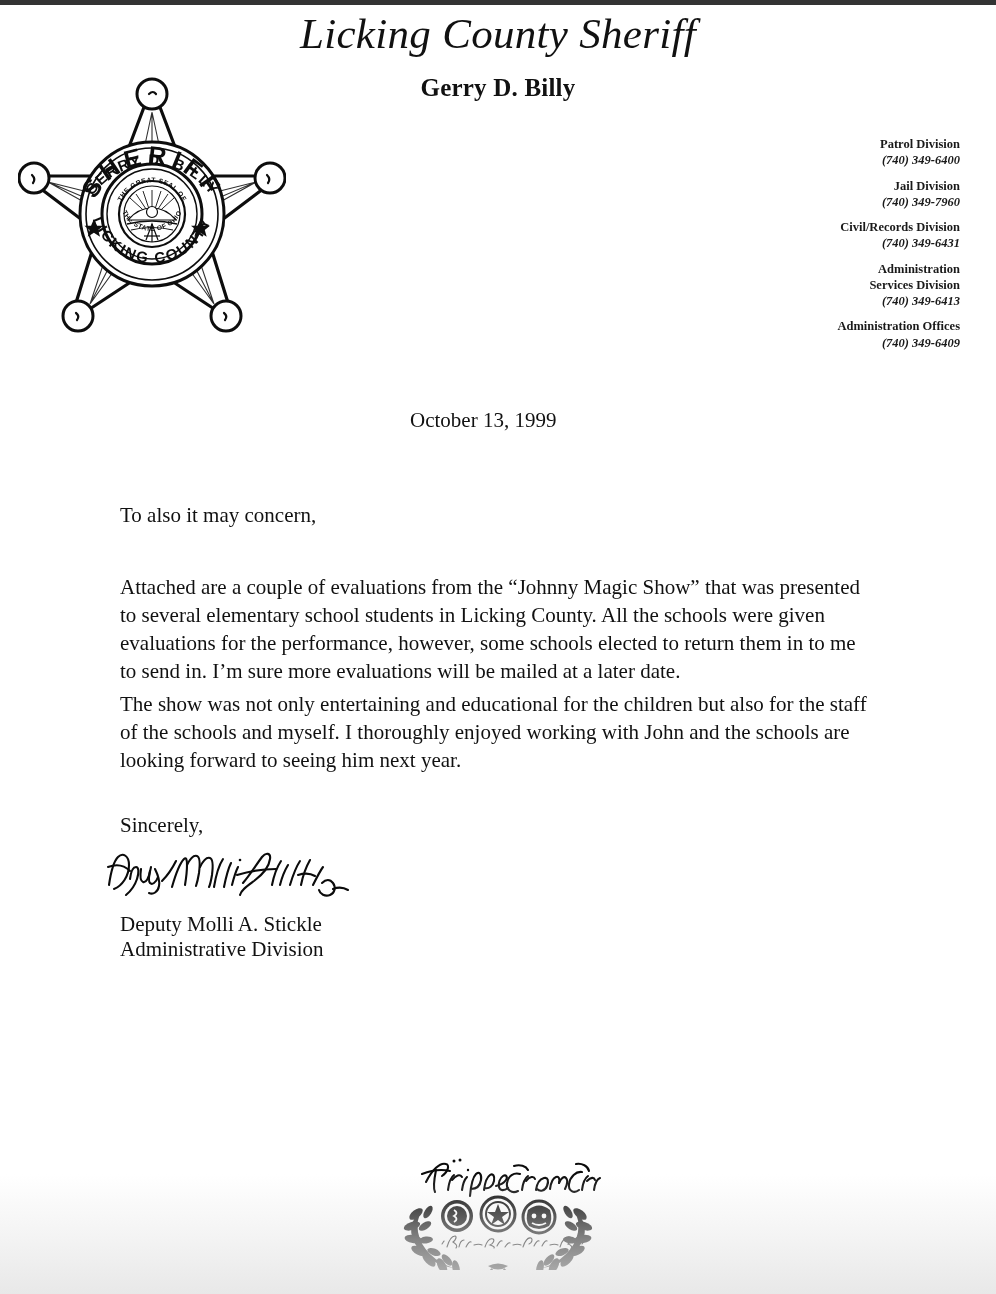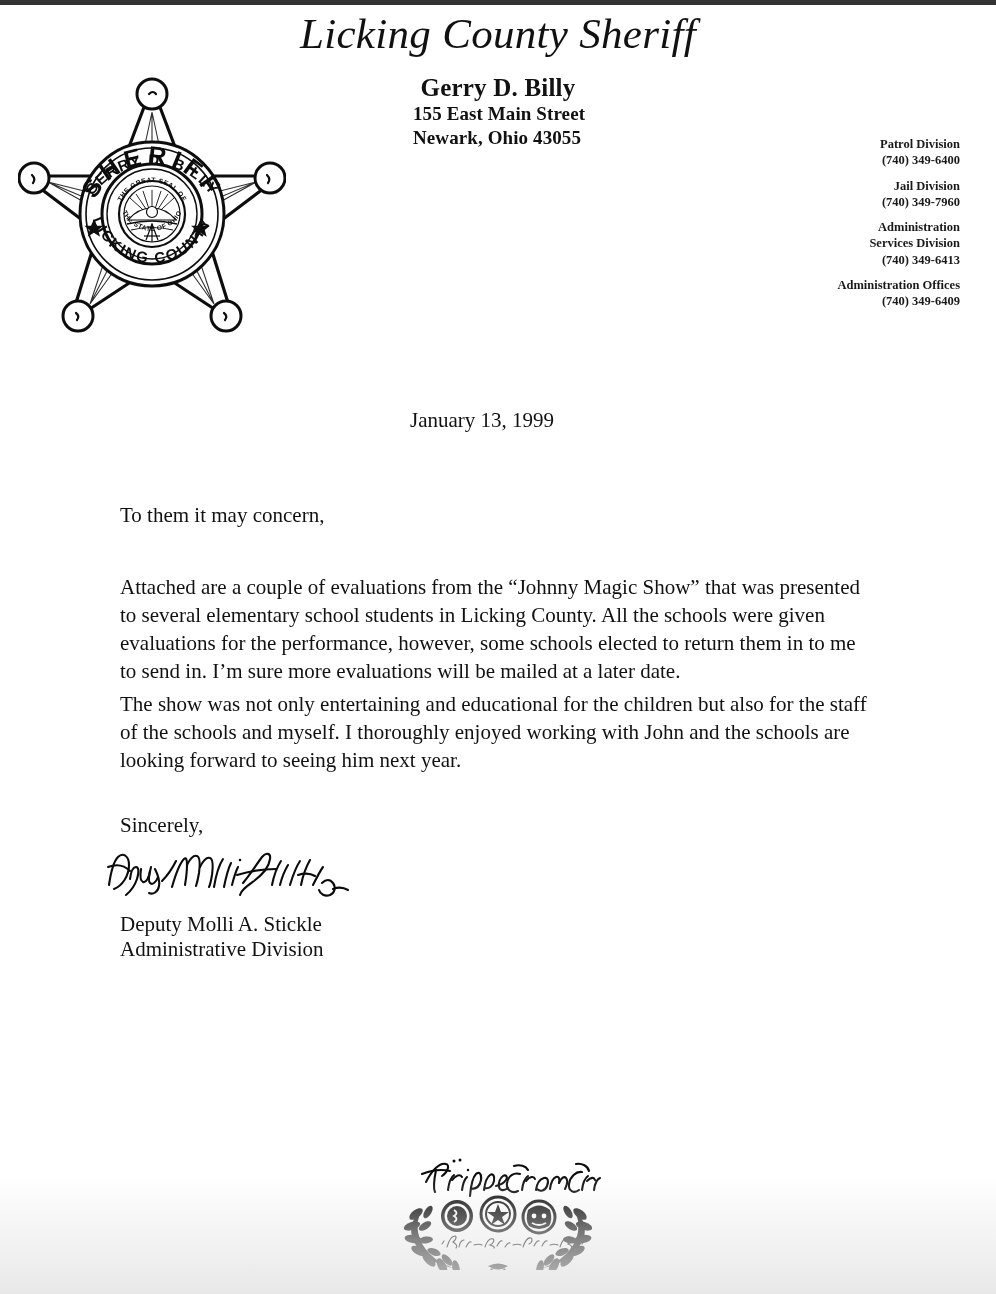--- a/index.html
+++ b/index.html
@@ -95,21 +95,21 @@
     text-align: right;
     font-family: "Liberation Serif", serif;
     font-size: 12.5px;
     font-weight: bold;
     line-height: 1.3;
     color: #1a1a1a;
   }
   .div-block { margin-bottom: 9px; }
   .div-block:last-child { margin-bottom: 3px; }
   .div-name { display: block; white-space: nowrap; }
-  .div-phone { display: block; white-space: nowrap; }
+  .div-phone { display: block; white-space: nowrap; font-style: italic; }
 
   
   .date {
     position: absolute;
     top: 408px;
     left: 410px;
     font-size: 21px;
   }
   .salutation {
     position: absolute;
@@ -167,24 +167,20 @@
 <body>
 
 <div class="top-bar"></div>
 
 <div class="page">
 
   <div class="lh-title">Licking County Sheriff</div>
 
   <div class="lh-name">Gerry D. Billy</div>
 
-  <div class="lh-address">
-    <div>155 East Main Street</div>
-    <div>Newark, Ohio 43055</div>
-  </div>
 
   <div class="badge">
     <svg viewBox="0 0 268 266" xmlns="http://www.w3.org/2000/svg">
       <defs>
         <path id="arcTop" d="M 64,148 A 72,72 0 0 1 204,148" fill="none"></path>
         <path id="arcSheriff" d="M 72,144 A 63,63 0 0 1 196,144" fill="none"></path>
         <path id="arcBottom" d="M 73,140 A 62,62 0 0 0 195,140" fill="none"></path>
         <path id="arcSeal" d="M 101,136 A 34,34 0 0 1 167,136" fill="none"></path>
         <path id="arcSealB" d="M 102,134 A 33,33 0 0 0 166,134" fill="none"></path>
       </defs>
@@ -270,37 +266,41 @@
       <span class="div-name">Patrol Division</span>
       <span class="div-phone">(740) 349-6400</span>
     </div>
 
 
     <div class="div-block">
       <span class="div-name">Jail Division</span>
       <span class="div-phone">(740) 349-7960</span>
     </div>
 
+    <div class="div-block">
+      <span class="div-name">Civil/Records Division</span>
+      <span class="div-phone">(740) 349-6431</span>
+    </div>
 
     <div class="div-block">
       <span class="div-name">Administration</span>
       <span class="div-name">Services Division</span>
       <span class="div-phone">(740) 349-6413</span>
     </div>
 
     <div class="div-block">
       <span class="div-name">Administration Offices</span>
       <span class="div-phone">(740) 349-6409</span>
     </div>
 
   </div>
 
-  <div class="date">January 13, 1999</div>
-
-  <div class="salutation">To them it may concern,</div>
+  <div class="date">October 13, 1999</div>
+
+  <div class="salutation">To also it may concern,</div>
 
   <div class="para para-2">The show was not only entertaining and educational for the children but also for the staff of the schools and myself.  I thoroughly enjoyed working with John and the schools are looking forward to seeing him next year.</div>
 
   <div class="para para-1">Attached are a couple of evaluations from the “Johnny Magic Show” that was presented to several elementary school students in Licking County.  All the schools were given evaluations for the performance, however, some schools elected to return them in to me to send in.  I’m sure more evaluations will be mailed at a later date.</div>
 
   <div class="closing">Sincerely,</div>
 
   <div class="signature">
     <svg viewBox="0 0 250 60" xmlns="http://www.w3.org/2000/svg">
       <g fill="none" stroke="#0b0b0b" stroke-width="2.1" stroke-linecap="round" stroke-linejoin="round">

